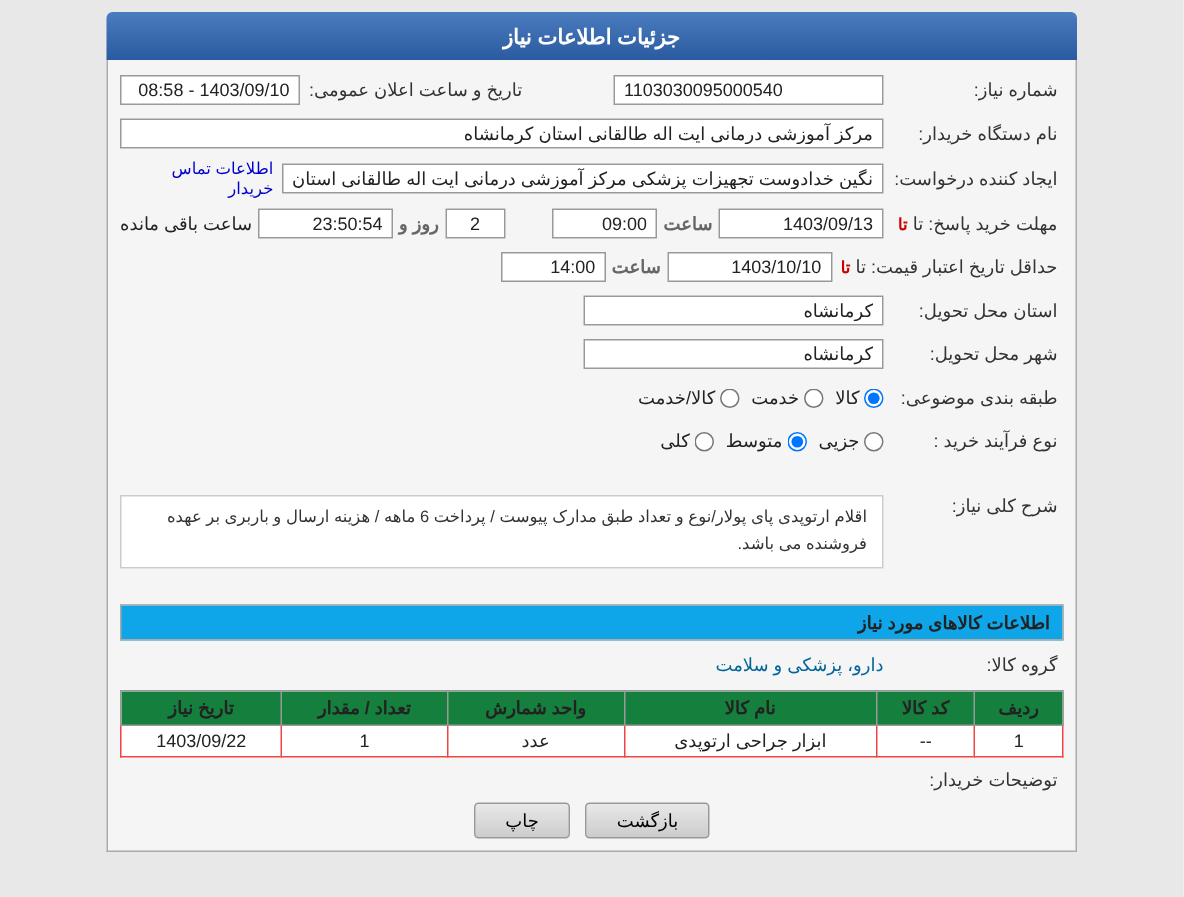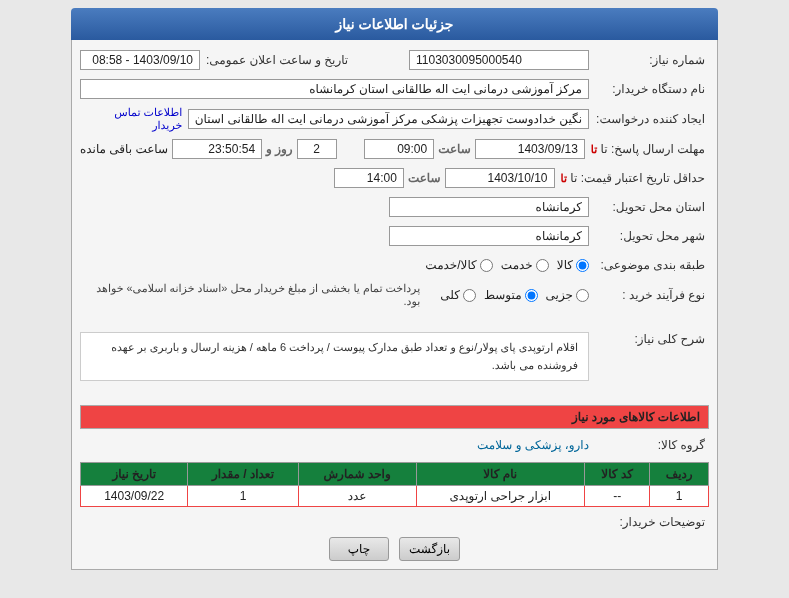--- a/index.html
+++ b/index.html
@@ -71,21 +71,21 @@
       direction: ltr;
       color: #222;
     }
 
     .link-text {
       color: #0000cc;
       cursor: pointer;
       font-size: 11px;
     }
     .section-header {
-      background: #ef4444;
+      background: #0ea5e9;
       padding: 4px 8px;
       font-weight: bold;
       font-size: 12px;
       border: 1px solid #aaa;
       margin-top: 4px;
       margin-bottom: 4px;
     }
     .spacer { flex: 1; }
     .separator { margin: 0 4px; color: #666; font-weight: bold; }
     
@@ -161,21 +161,21 @@
     
     .btn-row {
       display: flex;
       justify-content: center;
       gap: 10px;
       margin-top: 8px;
     }
     .btn {
       background: linear-gradient(to bottom, #e8e8e8, #cccccc);
       border: 1px solid #999;
-      padding: 4px 9px;
+      padding: 4px 20px;
       font-family: Tahoma, Arial, sans-serif;
       font-size: 12px;
       cursor: pointer;
       border-radius: 3px;
       min-width: 60px;
       text-align: center;
     }
     .ta-label {
       color: #cc0000;
       font-weight: bold;
@@ -205,21 +205,21 @@
     </div>
 
     <div class="row">
       <span class="label">ایجاد کننده درخواست:</span>
       <input class="input-field" style="width: 420px;" type="text" readonly="" value="نگین خدادوست تجهیزات پزشکی مرکز آموزشی درمانی ایت اله طالقانی استان">
       <span style="margin:0 6px;" class="link-text">اطلاعات تماس خریدار</span>
     </div>
 
     <div class="row">
       <span class="label">
-        <span>مهلت ارسال پاسخ: تا</span>
+        <span>مهلت خرید پاسخ: تا</span>
         <span class="ta-label"> تا</span>
       </span>
       <input class="input-field input-date" type="text" readonly="" value="1403/09/13" style="">
       <span class="separator">ساعت</span>
       <input class="input-field input-time" type="text" readonly="" value="09:00" style="">
       <span class="spacer"></span>
       <input class="input-field input-num" type="text" readonly="" value="2" style="">
       <span class="separator">روز و</span>
       <input class="input-field input-timer" type="text" readonly="" value="23:50:54" style="">
       <span style="margin-right:4px;">ساعت باقی مانده</span>
@@ -272,21 +272,20 @@
         </label>
         <label class="radio-label">
           <input type="radio" name="purchase" checked="" style="">
           <span>متوسط</span>
         </label>
         <label class="radio-label">
           <input type="radio" name="purchase" style="">
           <span>کلی</span>
         </label>
       </div>
-      <span style="margin-right:20px; font-size:11px; color:#444;">پرداخت تمام یا بخشی از مبلغ خریدار محل «اسناد خزانه اسلامی» خواهد بود.</span>
     </div>
 
     <div style="margin: 20px 0;">
       <div style="display:flex; align-items:flex-start;">
         <span class="label" style="padding-top:4px;">شرح کلی نیاز:</span>
         <div class="notice-box" style="flex:1;">اقلام ارتوپدی پای پولار/نوع و تعداد طبق مدارک پیوست / پرداخت 6 ماهه / هزینه ارسال و باربری بر عهده فروشنده می باشد.</div>
       </div>
     </div>
 
     <div class="section-header">

